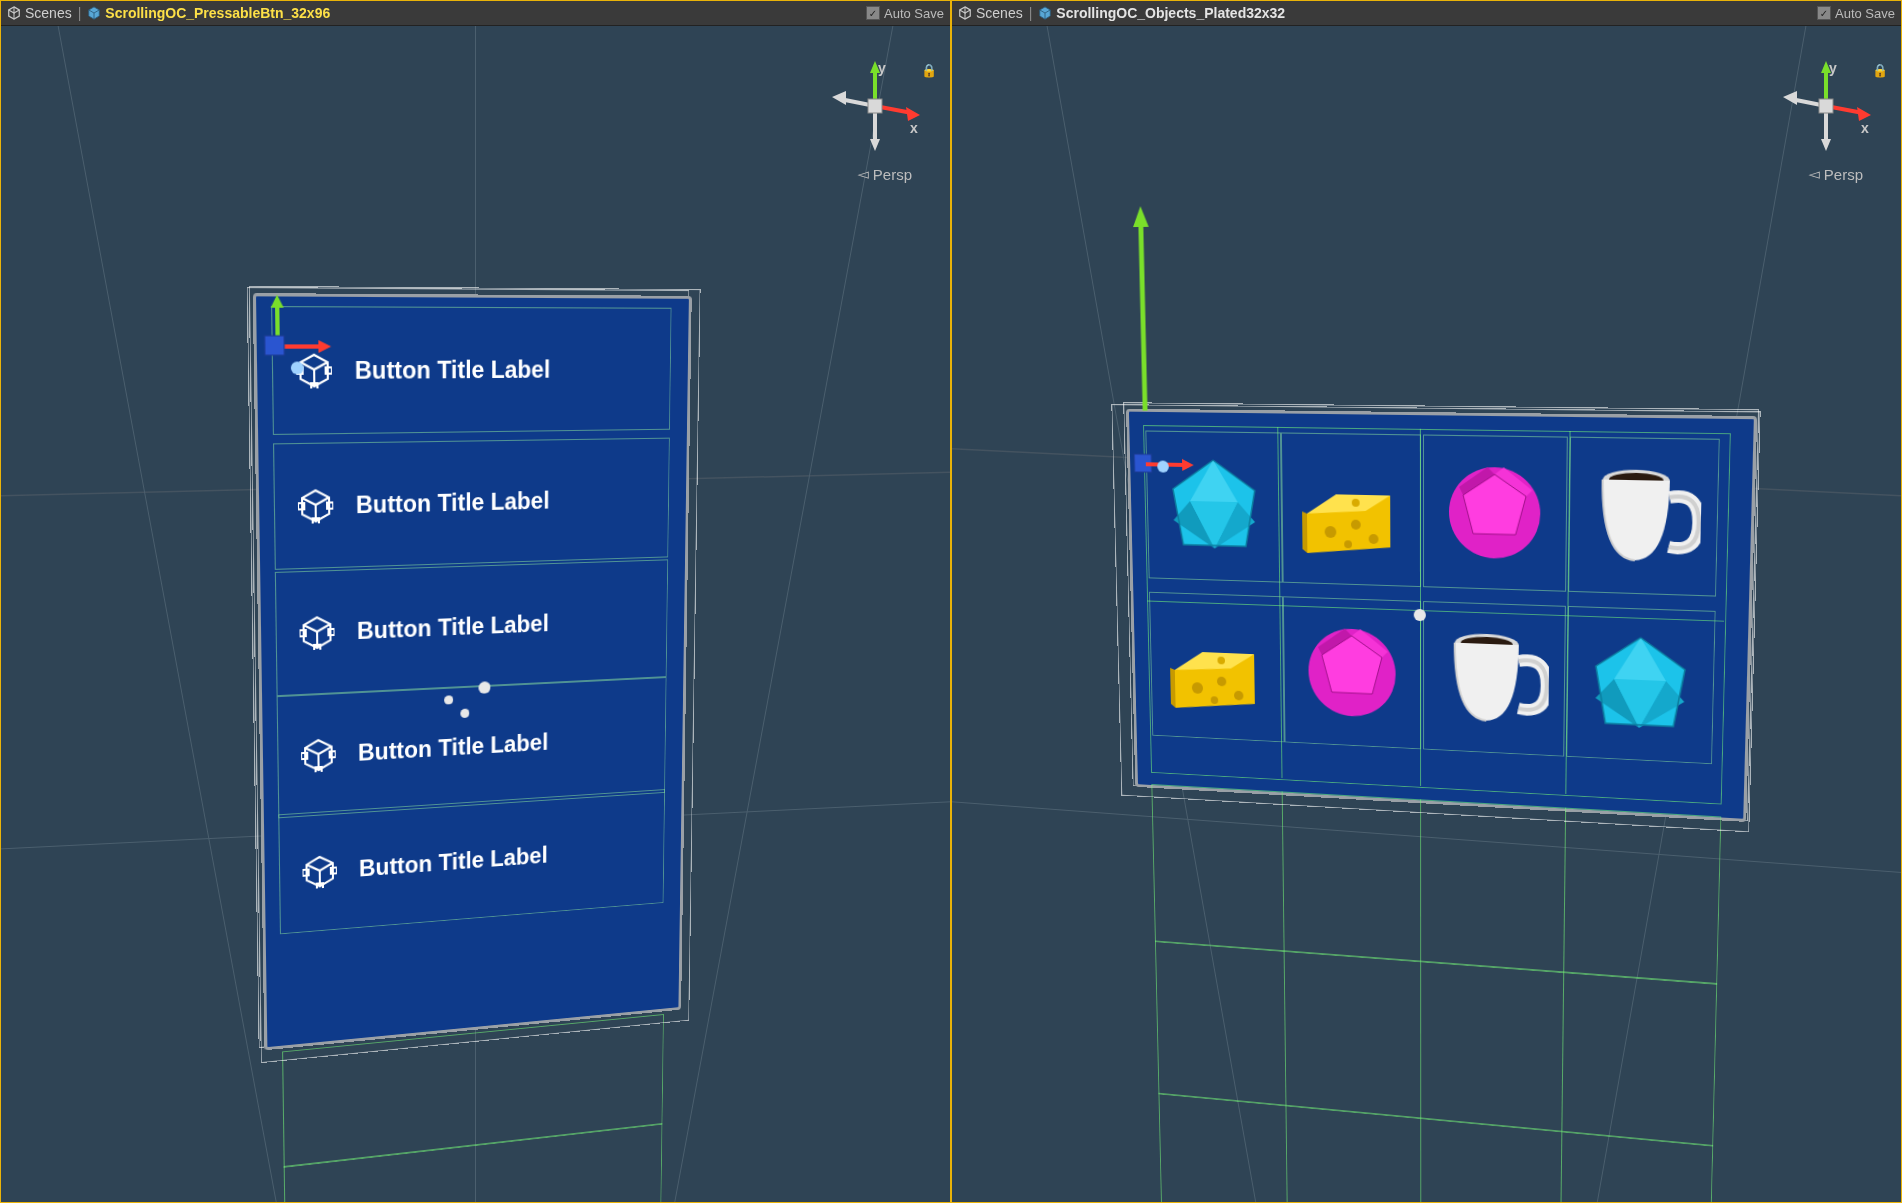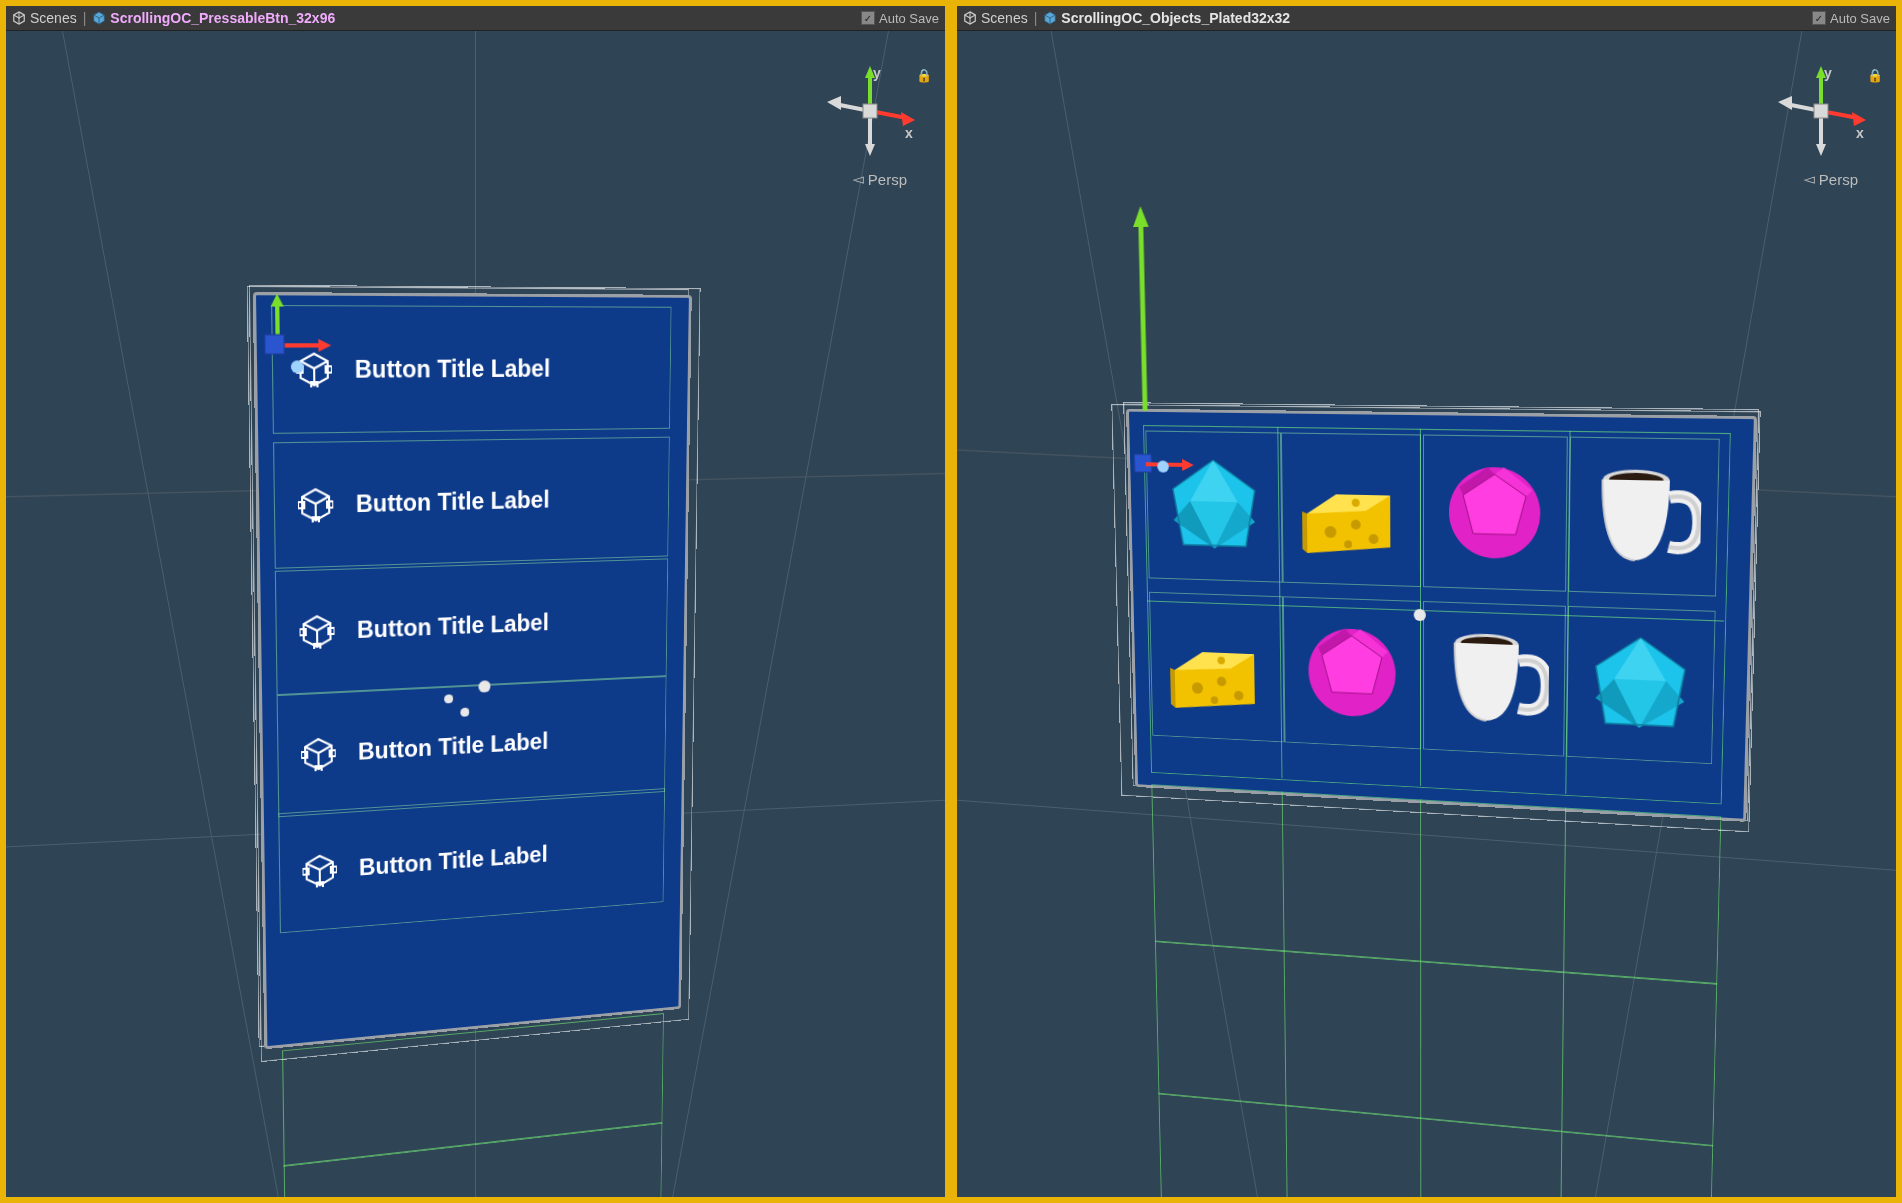--- a/index.html
+++ b/index.html
@@ -13,21 +13,21 @@
     color: #c0c0c0;
   }
   .split {
     display: flex;
     width: 100%;
     height: 100%;
   }
   .pane {
     position: relative;
     flex: 1;
-    border: 6px solid #eab308;
+    border: 1px solid #eab308;
     background: #2f4455;
     overflow: hidden;
   }
   
   .toolbar {
     position: absolute;
     top: 0; left: 0; right: 0;
     height: 24px;
     background: #3a3a3a;
     border-bottom: 1px solid #222;
@@ -283,21 +283,21 @@
         <svg class="cubeicon" viewBox="0 0 14 16">
             <use href="#unity-logo"></use>
           </svg>
         <span>Scenes</span>
       </span>
       <span class="sep">|</span>
       <span class="crumb">
         <svg class="cubeicon" viewBox="0 0 14 16">
             <use href="#prefab-cube"></use>
           </svg>
-        <b style="color:#f0abfc">ScrollingOC_PressableBtn_32x96</b>
+        <b style="color:#fde047">ScrollingOC_PressableBtn_32x96</b>
       </span>
       <span class="filler"></span>
       <span class="autosave">
         <span class="chk">✓</span>
         <span>Auto Save</span>
       </span>
     </div>
 
     <div class="viewport">
       <svg class="vgrid" width="100%" height="100%" style="position:absolute;inset:0">

